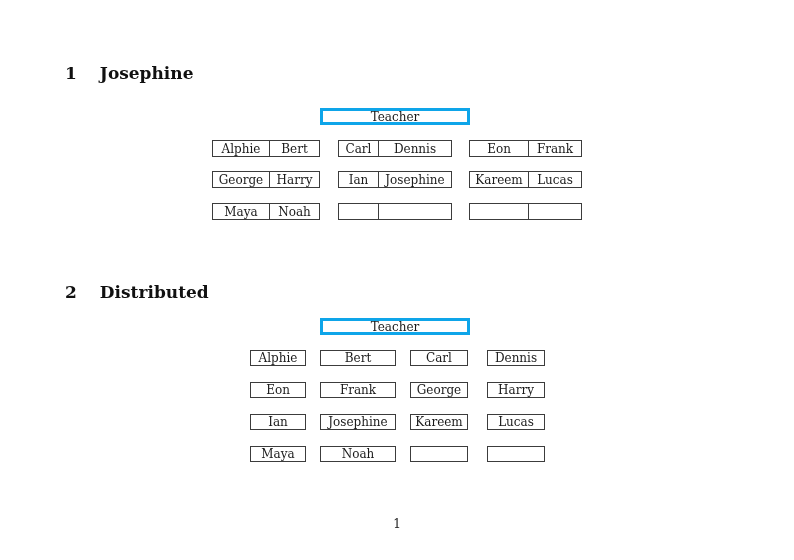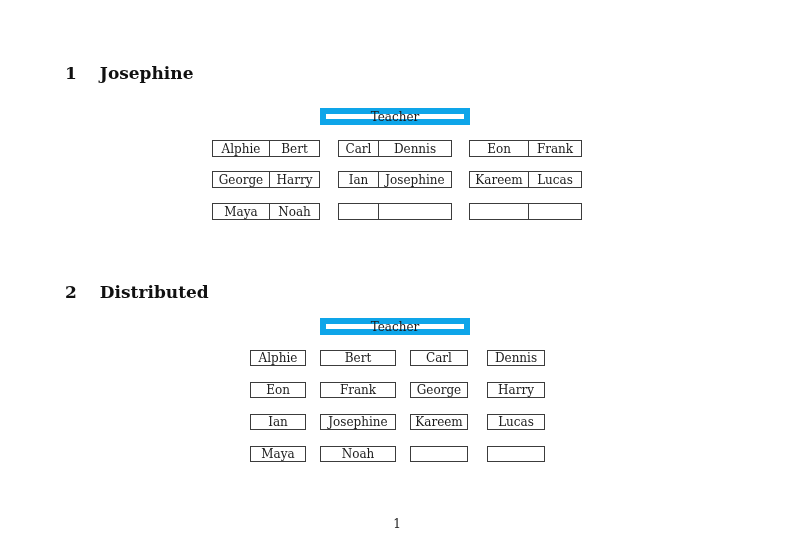--- a/index.html
+++ b/index.html
@@ -24,21 +24,21 @@
   }
   .heading .num { display: inline-block; margin-right: 23px; }
   .h1 { top: 63px; }
   .h2 { top: 282px; }
 
   .teacher {
     position: absolute;
     left: 320px;
     width: 150px;
     height: 17px;
-    border: 6px solid #0ea5e9;
+    border: 3px solid #0ea5e9;
     display: flex;
     align-items: center;
     justify-content: center;
     font-size: 12px;
     background: #fff;
   }
   .t1 { top: 108px; }
   .t2 { top: 318px; }
 
   

